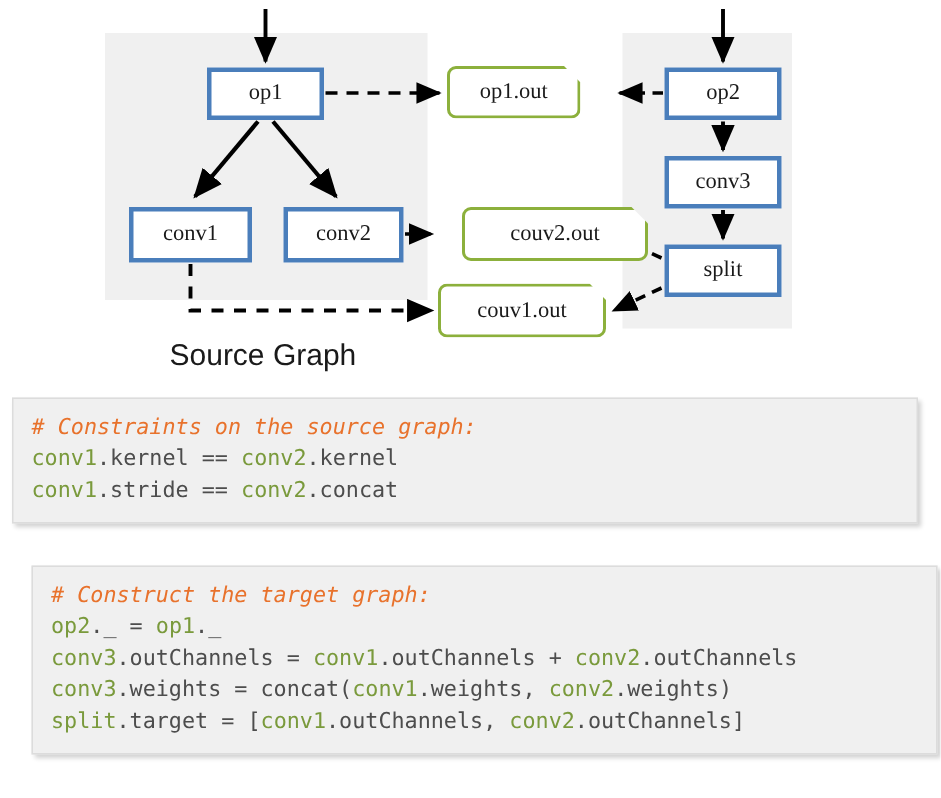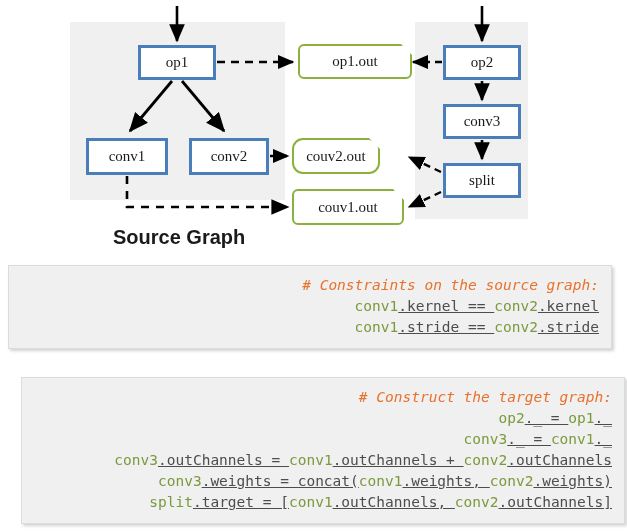--- a/index.html
+++ b/index.html
@@ -37,47 +37,47 @@
     clip-path:polygon(0 0, calc(100% - 11px) 0, 100% 11px, 100% 100%, 0 100%);
   }
 
   #node-op1{left:138px;top:45px;width:78px;height:35px;}
   #node-conv1{left:86px;top:138px;width:82px;height:37px;}
   #node-conv2{left:189px;top:138px;width:80px;height:37px;}
   #node-op2{left:443px;top:45px;width:78px;height:35px;}
   #node-conv3{left:443px;top:104px;width:78px;height:35px;}
   #node-split{left:443px;top:163px;width:78px;height:35px;}
 
-  #node-op1out{left:298px;top:44px;width:114px;height:35px;}
-  #node-couv2out{left:292px;top:138px;width:88px;height:36px;border-radius:11px;}
+  #node-op1out{left:298px;top:44px;width:89px;height:35px;}
+  #node-couv2out{left:308px;top:138px;width:124px;height:36px;}
   #node-couv1out{left:292px;top:189px;width:112px;height:36px;align-items:center;}
 
   
   .caption{
     position:absolute;font-family:"Liberation Sans",sans-serif;
     font-size:20px;color:#1a1a1a;white-space:nowrap;
   }
-  #caption-source{left:113px;top:226px;font-weight:bold;}
+  #caption-source{left:113px;top:226px;}
   #caption-target{left:414px;top:226px;}
 
   
   .code-block{
     position:absolute;left:8px;width:604px;box-sizing:border-box;
     background:#f0f0f0;border:1px solid #dcdcdc;
     box-shadow:2px 2px 3px rgba(0,0,0,0.18);
     padding:9px 12px 10px 12px;
     font-family:"DejaVu Sans Mono","Liberation Mono",monospace;
     font-size:14.5px;line-height:21px;
   }
   #code-constraints{top:265px;}
   #code-construct{top:377px;margin-left:13px;}
-  .code-line{white-space:pre;text-align:right;}
+  .code-line{white-space:pre;}
   .cm{color:#e8722c;font-style:italic;}
   .id{color:#7a9a3c;}
-  .at{color:#4d4d4d;text-decoration:underline;}
+  .at{color:#4d4d4d;}
 </style>
 </head>
 <body>
 
 <div class="diagram">
 
   <div class="panel" id="source-panel"></div>
   <div class="panel" id="target-panel"></div>
 
   <svg width="627" height="255">
@@ -167,22 +167,21 @@
   <div class="node out-node" id="node-couv1out">
       <span>couv1.out</span>
     </div>
 
   <div class="caption" id="caption-source">Source Graph</div>
 </div>
 
 <div class="code-block" id="code-constraints">
     <div class="code-line"><span class="cm"># Constraints on the source graph:</span></div>
     <div class="code-line"><span class="id">conv1</span><span class="at">.kernel == </span><span class="id">conv2</span><span class="at">.kernel</span></div>
-    <div class="code-line"><span class="id">conv1</span><span class="at">.stride == </span><span class="id">conv2</span><span class="at">.stride</span></div>
+    <div class="code-line"><span class="id">conv1</span><span class="at">.stride == </span><span class="id">conv2</span><span class="at">.concat</span></div>
   </div>
 <div class="code-block" id="code-construct">
     <div class="code-line"><span class="cm"># Construct the target graph:</span></div>
     <div class="code-line"><span class="id">op2</span><span class="at">._ = </span><span class="id">op1</span><span class="at">._</span></div>
-    <div class="code-line"><span class="id">conv3</span><span class="at">._ = </span><span class="id">conv1</span><span class="at">._</span></div>
     <div class="code-line"><span class="id">conv3</span><span class="at">.outChannels = </span><span class="id">conv1</span><span class="at">.outChannels + </span><span class="id">conv2</span><span class="at">.outChannels</span></div>
     <div class="code-line"><span class="id">conv3</span><span class="at">.weights = concat(</span><span class="id">conv1</span><span class="at">.weights, </span><span class="id">conv2</span><span class="at">.weights)</span></div>
     <div class="code-line"><span class="id">split</span><span class="at">.target = [</span><span class="id">conv1</span><span class="at">.outChannels, </span><span class="id">conv2</span><span class="at">.outChannels]</span></div>
   </div>
 
 </body></html>

